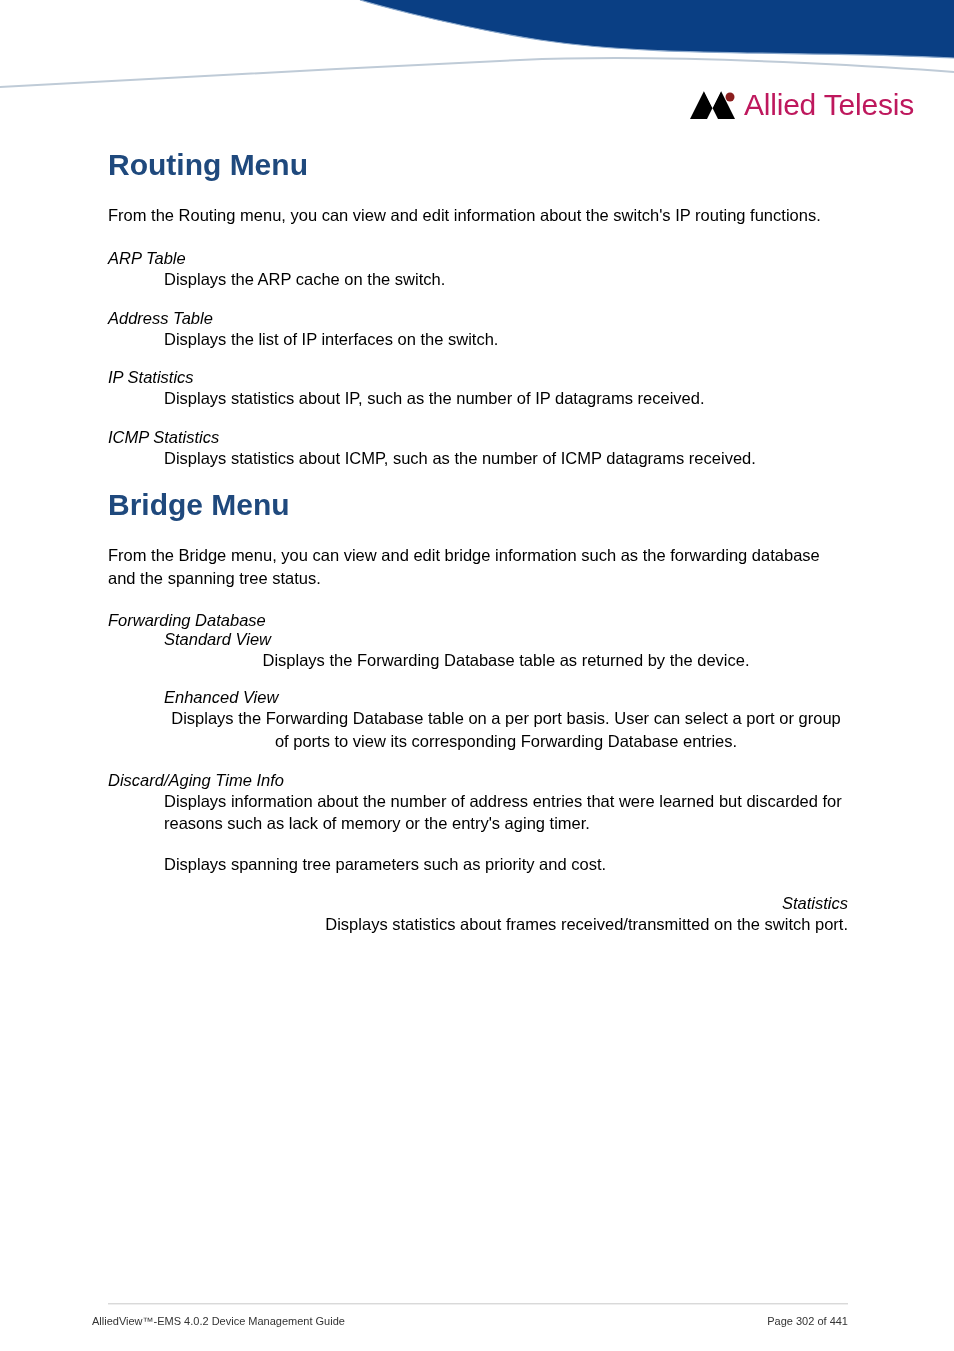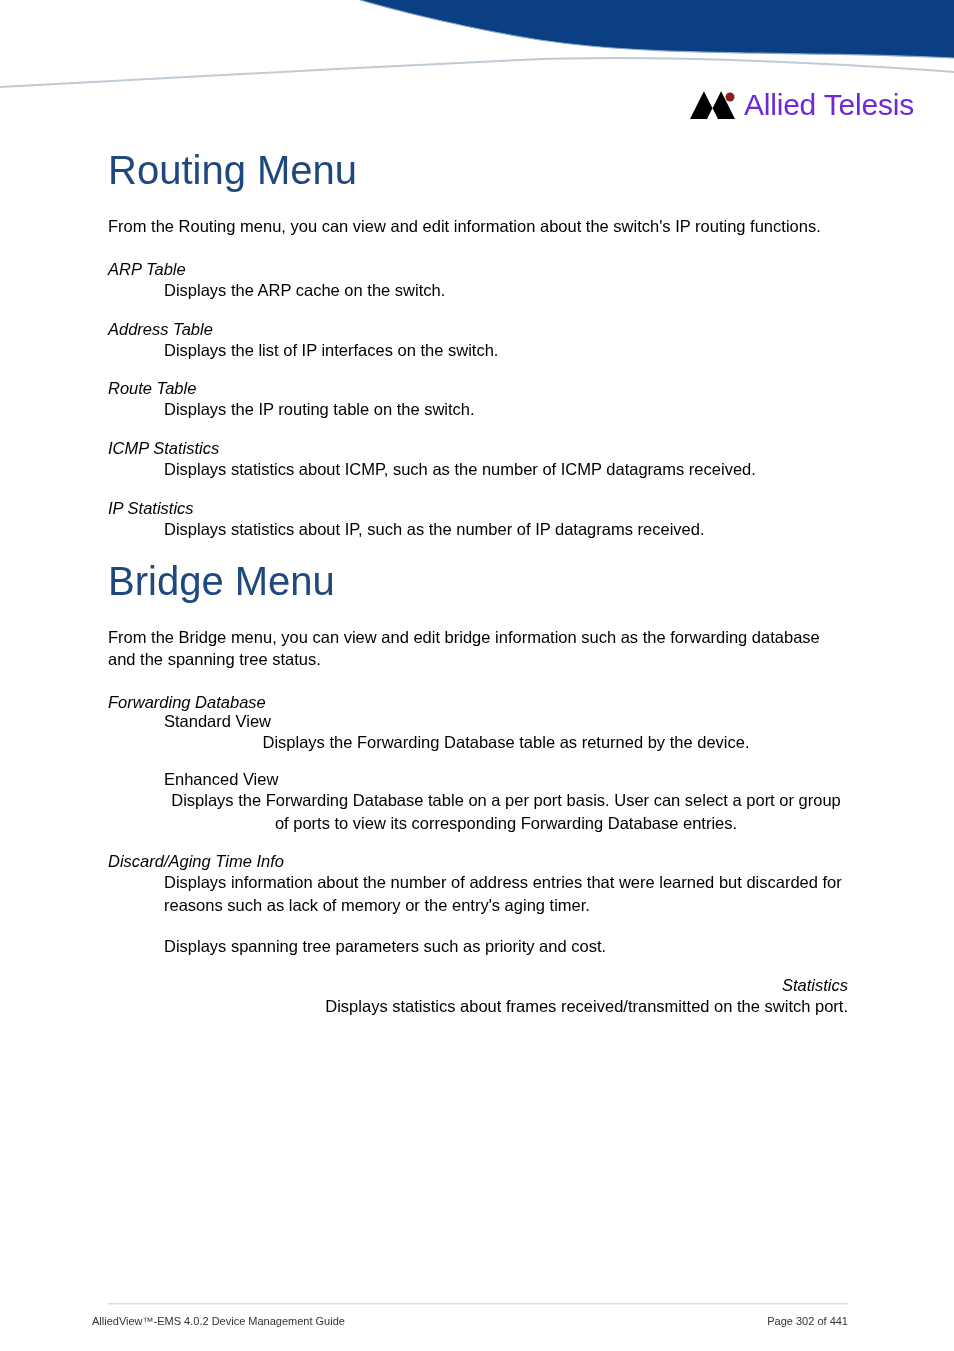--- a/index.html
+++ b/index.html
@@ -4,37 +4,37 @@
 <style>
   * { box-sizing: border-box; margin: 0; padding: 0; }
   html, body { width: 954px; height: 1351px; background: #ffffff; font-family: Arial, Helvetica, sans-serif; }
   .page { position: relative; width: 954px; height: 1351px; }
 
   
   .banner { position: absolute; top: 0; left: 0; width: 954px; height: 140px; overflow: hidden; }
   .banner svg { display:block; }
 
   .logo { position: absolute; top: 88px; right: 40px; display: flex; align-items: center; gap: 8px; }
-  .logo-text { font-family: "Gill Sans", "Gill Sans MT", "Segoe UI", Arial, sans-serif; font-size: 30px; font-weight: 400; color:#6d28d9; letter-spacing: -0.2px; }
+  .logo-text { font-family: "Gill Sans", "Gill Sans MT", "Segoe UI", Arial, sans-serif; font-size: 30px; font-weight: 400; color:#be185d; letter-spacing: -0.2px; }
 
   
   .content { position: absolute; top: 148px; left: 108px; width: 740px; color: #000; }
 
-  h2.section { font-family: "Gill Sans", "Gill Sans MT", "Segoe UI", Arial, sans-serif; font-weight: 400; font-size: 40px; color: #1f497d; margin-bottom: 22px; }
+  h2.section { font-family: "Gill Sans", "Gill Sans MT", "Segoe UI", Arial, sans-serif; font-weight: 700; font-size: 30px; color: #1f497d; margin-bottom: 22px; }
   h2.section.second { }
 
   p.intro { font-size: 16.5px; line-height: 1.38; margin-bottom: 22px; font-family: "Gill Sans", "Gill Sans MT", "Segoe UI", Arial, sans-serif; }
 
   .def-block { margin-bottom: 18px; }
   .def-block:last-child { margin-bottom: 0; text-align: right; }
 
   .term { font-style: italic; font-size: 16.5px; font-family: "Gill Sans", "Gill Sans MT", "Segoe UI", Arial, sans-serif; }
   .desc { margin-left: 56px; font-size: 16.5px; line-height: 1.38; font-family: "Gill Sans", "Gill Sans MT", "Segoe UI", Arial, sans-serif; }
 
-  .sub-term { margin-left: 56px; font-size: 16.5px; font-family: "Gill Sans", "Gill Sans MT", "Segoe UI", Arial, sans-serif; }
+  .sub-term { margin-left: 56px; font-style: italic; font-size: 16.5px; font-family: "Gill Sans", "Gill Sans MT", "Segoe UI", Arial, sans-serif; }
   .sub-desc { margin-left: 56px; font-size: 16.5px; line-height: 1.38; margin-bottom: 16px; font-family: "Gill Sans", "Gill Sans MT", "Segoe UI", Arial, sans-serif; text-align: center; }
   .sub-desc:last-child { margin-bottom: 0; }
 
   
   .footer-line { position: absolute; left: 108px; bottom: 47px; width: 740px; height: 0; border-top: 1px solid #d9d9d9; box-shadow: 0 1px 0 #eee; }
   .footer { position:absolute; left:92px; right:106px; bottom: 24px; display:flex; justify-content:space-between; font-size:11px; color:#333; font-family: "Gill Sans", "Gill Sans MT", "Segoe UI", Arial, sans-serif; }
 </style>
 </head>
 <body>
 
@@ -69,33 +69,29 @@
     <div class="def-block">
       <div class="term">ARP Table</div>
       <div class="desc">Displays the ARP cache on the switch.</div>
     </div>
 
     <div class="def-block">
       <div class="term">Address Table</div>
       <div class="desc">Displays the list of IP interfaces on the switch.</div>
     </div>
 
+
     <div class="def-block">
-      <div class="term">Route Table</div>
-      <div class="desc">Displays the IP routing table on the switch.</div>
+      <div class="term">IP Statistics</div>
+      <div class="desc">Displays statistics about IP, such as the number of IP datagrams received.</div>
     </div>
 
     <div class="def-block">
       <div class="term">ICMP Statistics</div>
       <div class="desc">Displays statistics about ICMP, such as the number of ICMP datagrams received.</div>
-    </div>
-
-    <div class="def-block">
-      <div class="term">IP Statistics</div>
-      <div class="desc">Displays statistics about IP, such as the number of IP datagrams received.</div>
     </div>
 
     <h2 class="section second">Bridge Menu</h2>
     <p class="intro">From the Bridge menu, you can view and edit bridge information such as the forwarding database and the spanning tree status.</p>
 
     <div class="def-block">
       <div class="term">Forwarding Database</div>
       <div class="sub-term">Standard View</div>
       <div class="sub-desc">Displays the Forwarding Database table as returned by the device.</div>
       <div class="sub-term">Enhanced View</div>

